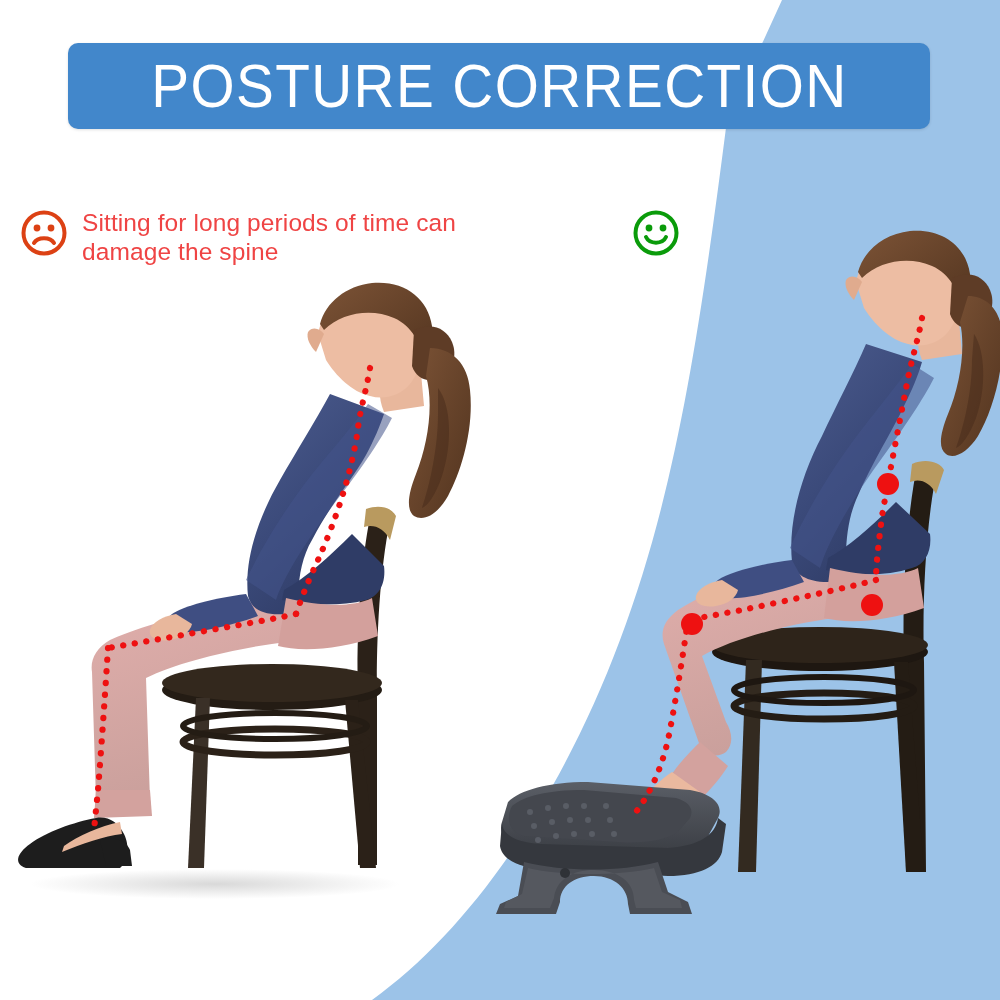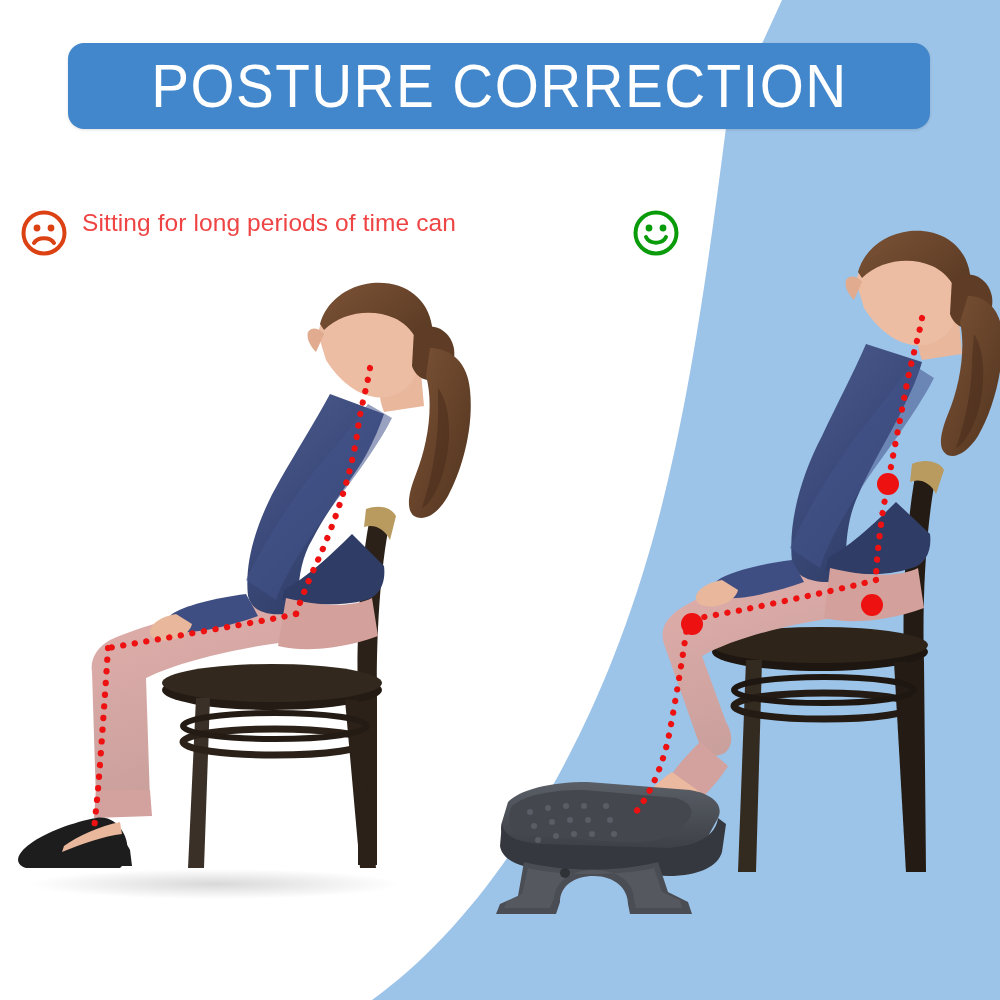--- a/index.html
+++ b/index.html
@@ -5,21 +5,21 @@
   html,body{margin:0;padding:0;}
   body{width:1000px;height:1000px;overflow:hidden;background:#ffffff;
        font-family:"Liberation Sans",sans-serif;}
   #stage{position:relative;width:1000px;height:1000px;overflow:hidden;background:#ffffff;}
 
   
   .bg-svg{position:absolute;left:0;top:0;width:1000px;height:1000px;}
 
   
   .banner{position:absolute;left:68px;top:43px;width:862px;height:86px;
-          background:#4287cb;border-radius:16px;
+          background:#4287cb;border-radius:10px;
           display:flex;align-items:center;justify-content:center;
           box-shadow:0 1px 3px rgba(0,0,0,.12);}
   .banner-text{color:#ffffff;font-size:61px;line-height:1;letter-spacing:1.5px;
                font-family:"Liberation Sans Narrow","Liberation Sans",sans-serif;
                transform:scaleX(.93);transform-origin:center;white-space:nowrap;}
 
   
   .caption{position:absolute;display:flex;align-items:flex-start;gap:14px;}
   .caption-left{left:20px;top:207px;width:470px;}
   .caption-right{left:632px;top:207px;width:360px;}
@@ -294,20 +294,21 @@
 
   <div class="caption caption-left">
     <svg class="face" viewBox="0 0 48 48">
       <circle cx="24" cy="24" r="20.5" fill="none" stroke="#dc4114" stroke-width="4"></circle>
       <circle cx="17" cy="19" r="3.4" fill="#dc4114"></circle>
       <circle cx="31" cy="19" r="3.4" fill="#dc4114"></circle>
       <path d="M 14 34 C 17.5 27.5 30.5 27.5 34 34" fill="none" stroke="#dc4114" stroke-width="4" stroke-linecap="round"></path>
     </svg>
     <div class="cap-text">
       <div>Sitting for long periods of time can</div>
+      <div>damage the spine</div>
     </div>
   </div>
 
   <div class="caption caption-right">
     <svg class="face" viewBox="0 0 48 48">
       <circle cx="24" cy="24" r="20.5" fill="none" stroke="#0a9b0a" stroke-width="4"></circle>
       <circle cx="17" cy="19" r="3.4" fill="#0a9b0a"></circle>
       <circle cx="31" cy="19" r="3.4" fill="#0a9b0a"></circle>
       <path d="M 14 28 C 17.5 35.5 30.5 35.5 34 28" fill="none" stroke="#0a9b0a" stroke-width="4" stroke-linecap="round"></path>
     </svg>

